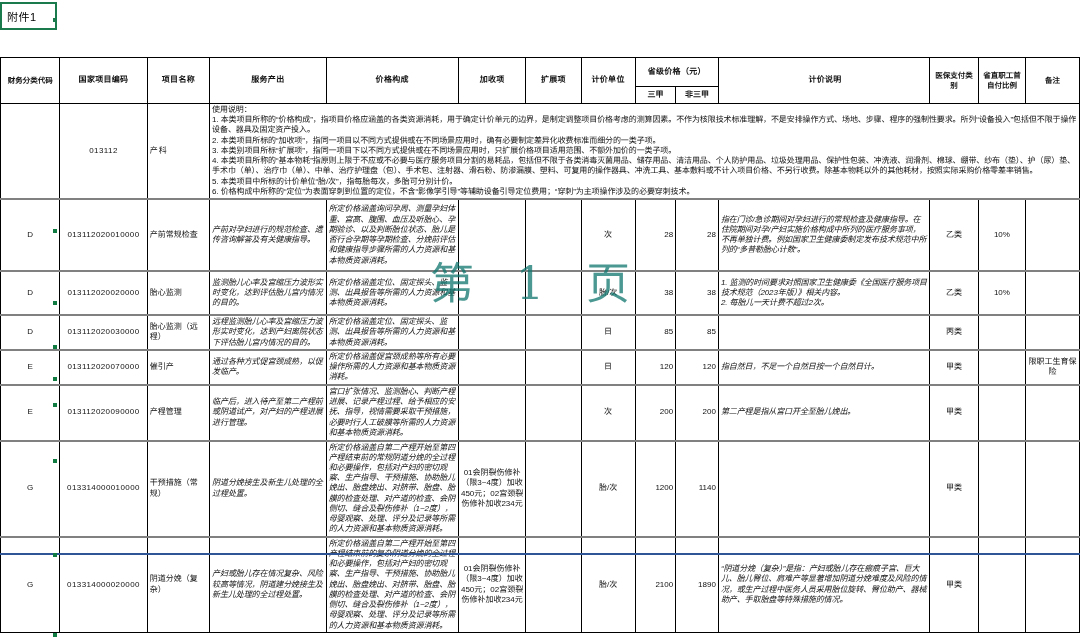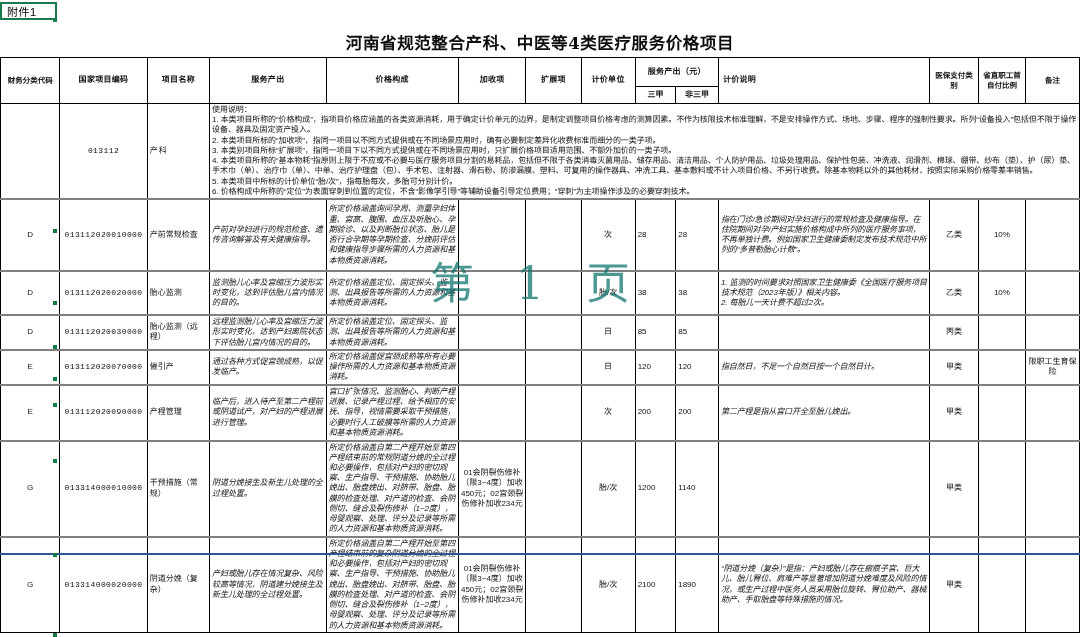--- a/index.html
+++ b/index.html
@@ -16,21 +16,21 @@
     overflow: hidden;
     background: #ffffff;
   }
 
   
   .attach-cell {
     position: absolute;
     left: 0px;
     top: 2px;
     width: 57px;
-    height: 18px;
+    height: 28px;
     box-sizing: border-box;
     border: 2px solid #1a7a4c;
     background: #ffffff;
     display: flex;
     align-items: center;
     padding-left: 5px;
     font-size: 11px;
     color: #000;
     letter-spacing: 0.5px;
   }
@@ -118,25 +118,25 @@
   td.notes {
     text-align: left;
     font-size: 7.4px;
     line-height: 1.45;
     padding: 3px 4px;
     vertical-align: top;
     letter-spacing: -0.1px;
   }
   td.notes .nt { display: block; white-space: normal; }
 
-  td.code   { text-align: center; font-size: 8.5px; letter-spacing: .4px; font-family: Liberation Mono, monospace; }
+  td.code   { text-align: center; font-size: 8.5px; letter-spacing: .4px; }
   td.fin    { text-align: center; font-size: 9.5px; }
   td.name   { text-align: left; font-size: 8.6px; }
   td.unit   { text-align: center; font-size: 8.6px; }
-  td.price  { text-align: left; font-size: 8.6px; }
+  td.price  { text-align: right; font-size: 8.6px; }
   td.insure { text-align: center; font-size: 8.6px; }
   td.ratio  { text-align: center; font-size: 8.6px; }
   td.remark { text-align: center; font-size: 8px; line-height:1.35; }
   td.addon  { text-align: center; font-size: 7.4px; line-height: 1.4; }
   td.out, td.comp, td.desc {
     text-align: left;
     font-size: 7.4px;
     line-height: 1.42;
     vertical-align: middle;
     letter-spacing: -0.1px;
@@ -169,21 +169,20 @@
 </head>
 <body>
 
 <div id="page">
 
   <div class="attach-cell">
     <span>附件1</span>
   </div>
   <div class="attach-handle"></div>
 
-  <div class="doc-title">河南省规范整合产科、中医等4类医疗服务价格项目</div>
 
   <div class="watermark">第 1 页</div>
 
   <table class="sheet">
     <colgroup>
       <col style="width:57px">
       <col style="width:84px">
       <col style="width:60px">
       <col style="width:112px">
       <col style="width:127px">
@@ -201,22 +200,22 @@
     <thead>
       <tr>
         <th class="hd small" rowspan="2">财务分类代码</th>
         <th class="hd" rowspan="2">国家项目编码</th>
         <th class="hd" rowspan="2">项目名称</th>
         <th class="hd" rowspan="2">服务产出</th>
         <th class="hd" rowspan="2">价格构成</th>
         <th class="hd" rowspan="2">加收项</th>
         <th class="hd" rowspan="2">扩展项</th>
         <th class="hd" rowspan="2">计价单位</th>
-        <th class="hd" colspan="2" style="height:26px">服务产出（元）</th>
-        <th class="hd" rowspan="2" style="text-align:left;padding-left:4px">计价说明</th>
+        <th class="hd" colspan="2" style="height:26px">省级价格（元）</th>
+        <th class="hd" rowspan="2" style="text-align:center;padding-left:4px">计价说明</th>
         <th class="hd small" rowspan="2">医保支付类别</th>
         <th class="hd small" rowspan="2">省直职工首自付比例</th>
         <th class="hd small" rowspan="2">备注</th>
       </tr>
       <tr>
         <th class="sub">三甲</th>
         <th class="sub">非三甲</th>
       </tr>
     </thead>
 

